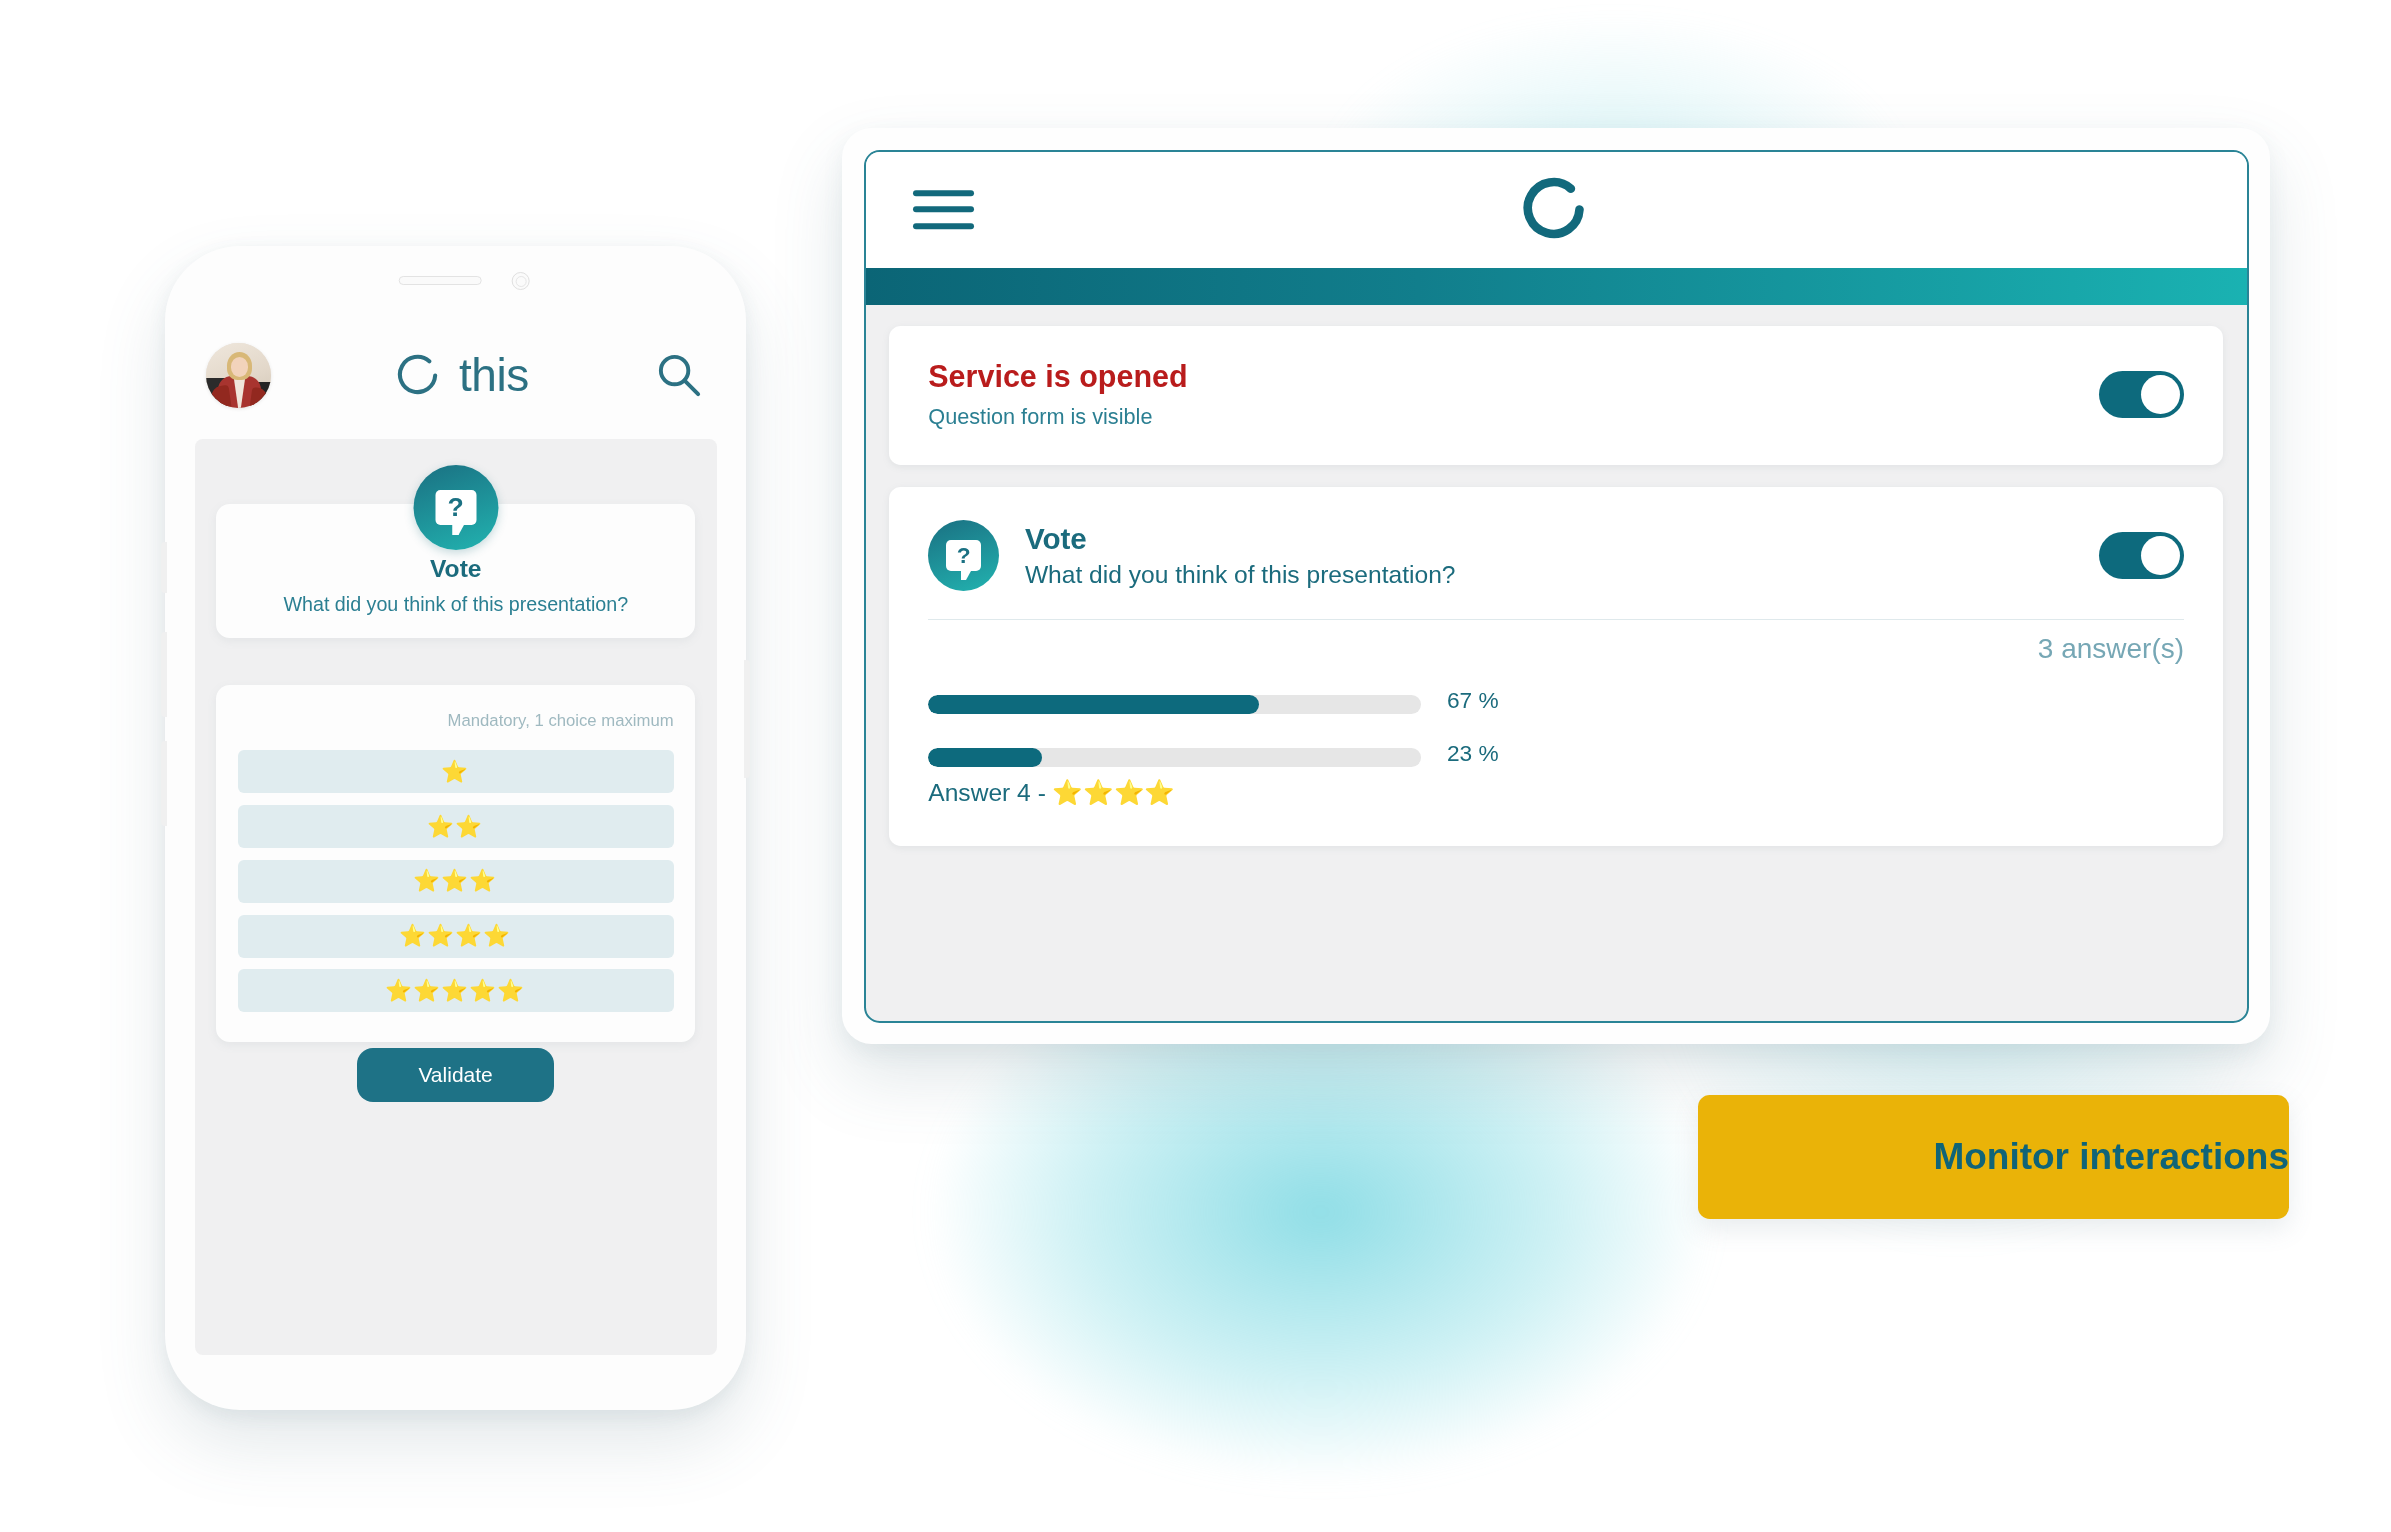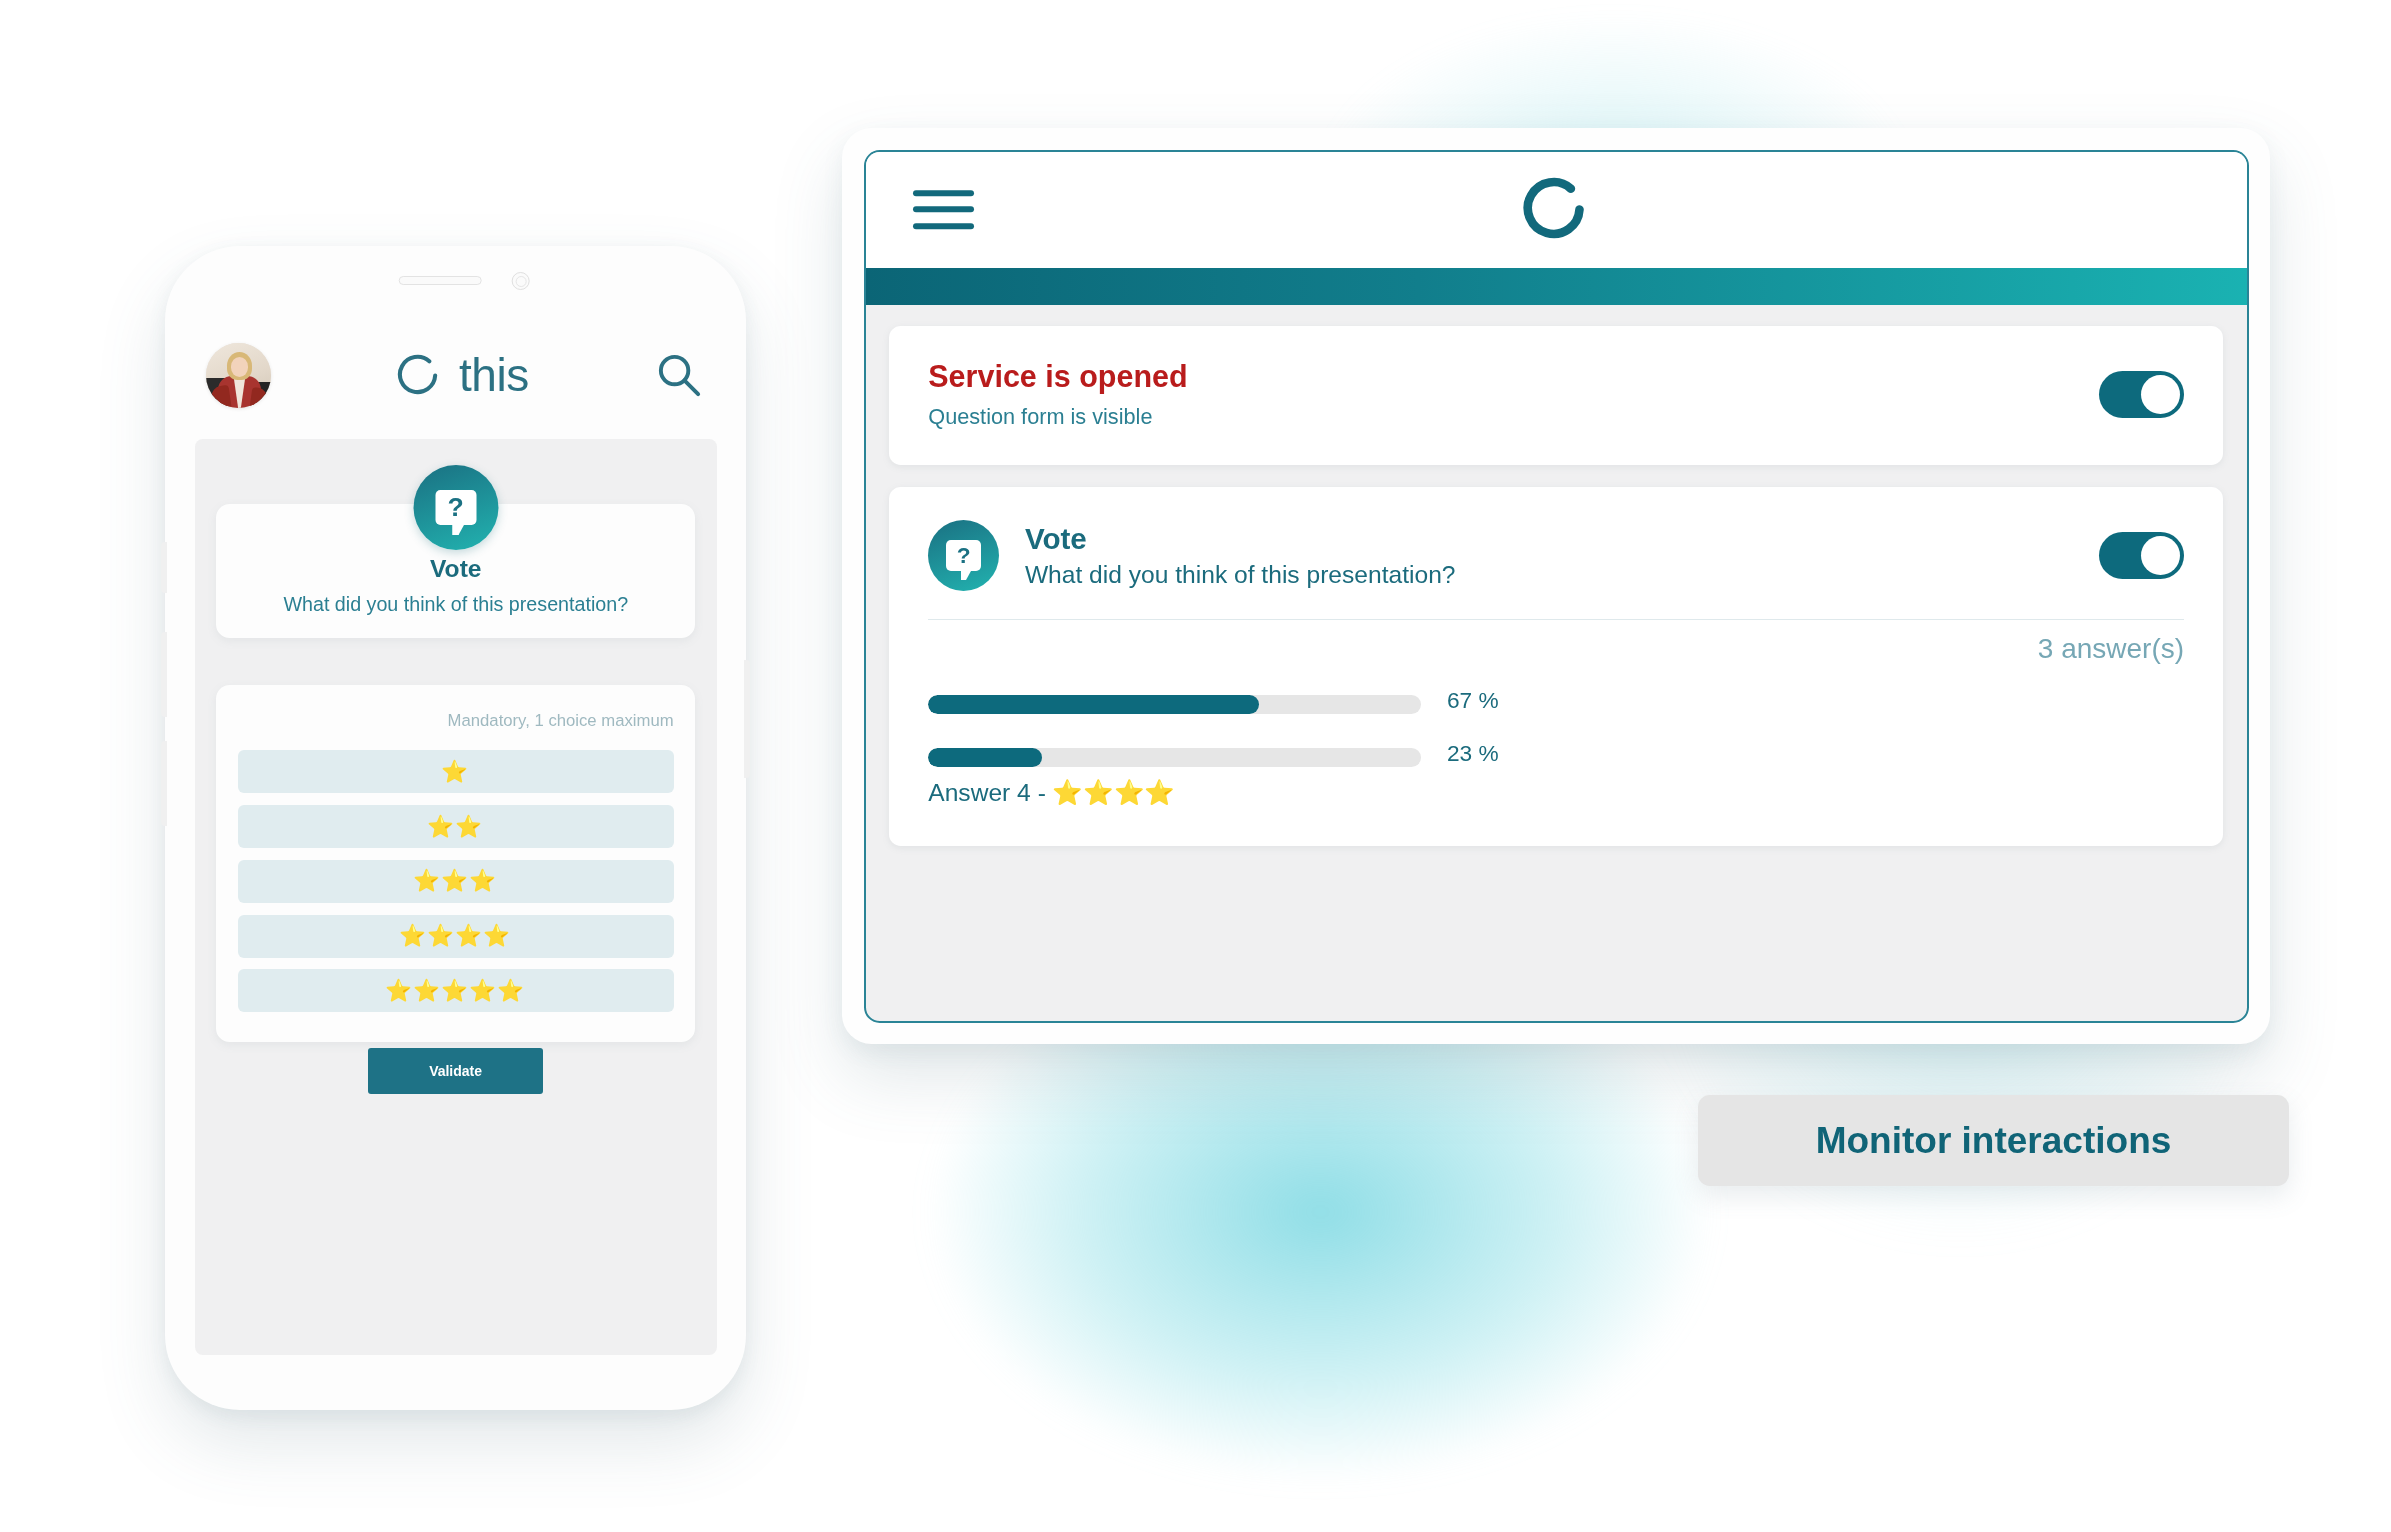--- a/index.html
+++ b/index.html
@@ -135,22 +135,22 @@
   .choice {
     height: 43px; background:#e0ecef; border-radius: 5.9px;
     display:flex; align-items:center; justify-content:center;
     margin-bottom: 11.8px; font-size: 21.7px; letter-spacing: 1px;
   }
   .choice:last-child { margin-bottom: 0; }
 
   .validate-wrap { position:absolute; left:0; top: 609px; width:100%; display:flex; justify-content:center; }
   .validate-btn {
     background:#1e7286; color:#fff; border:none;
-    padding: 14.8px 61px; border-radius: 3px;
-    font-size: 14px; font-weight: 700; font-family:"Liberation Sans",sans-serif;
+    padding: 14.8px 61px; border-radius: 16px;
+    font-size: 21px; font-weight: 400; font-family:"Liberation Sans",sans-serif;
     cursor:pointer;
   }
 
   
   .tablet {
     position: absolute; left: 842px; top: 128px;
     width: 1428px; height: 916px;
     background: #fefefe; border-radius: 29.6px;
     box-shadow: 0 33px 69px rgba(80,110,125,0.17), 0 7.9px 21.7px rgba(80,110,125,0.08);
   }
@@ -201,23 +201,23 @@
   .result-row:last-child { margin-bottom: 0; }
   .bar-line { display:flex; align-items:flex-end; gap: 25.6px; }
   .bar-track { width: 493px; height: 18.7px; background:#e6e6e6; border-radius: 9.9px; overflow:hidden; flex:0 0 auto; }
   .bar-fill { height:100%; background:#0d6a7d; border-radius: 9.9px; }
   .bar-pct { font-size: 22.7px; color:#1b6b7d; }
   .result-label { margin-top: 11.8px; font-size: 24.6px; color:#1b6b7d; }
 
   
   .badge {
     position:absolute; left: 1698px; top: 1095px;
-    width: 591px; height: 91px;
-    background:#e5e5e5; border-radius: 11.8px;
-    display:flex; align-items:center; justify-content:center;
+    width: 591px; height: 124px;
+    background:#eab308; border-radius: 11.8px;
+    display:flex; align-items:center; justify-content:flex-end;
     box-shadow: 0 9.9px 25.6px rgba(90,120,135,0.14);
   }
   .badge span { font-size: 37px; font-weight: 700; color:#106477; }
 </style>
 </head>
 <body>
 
 <div id="stage">
 
   <div class="glow-top"></div>

